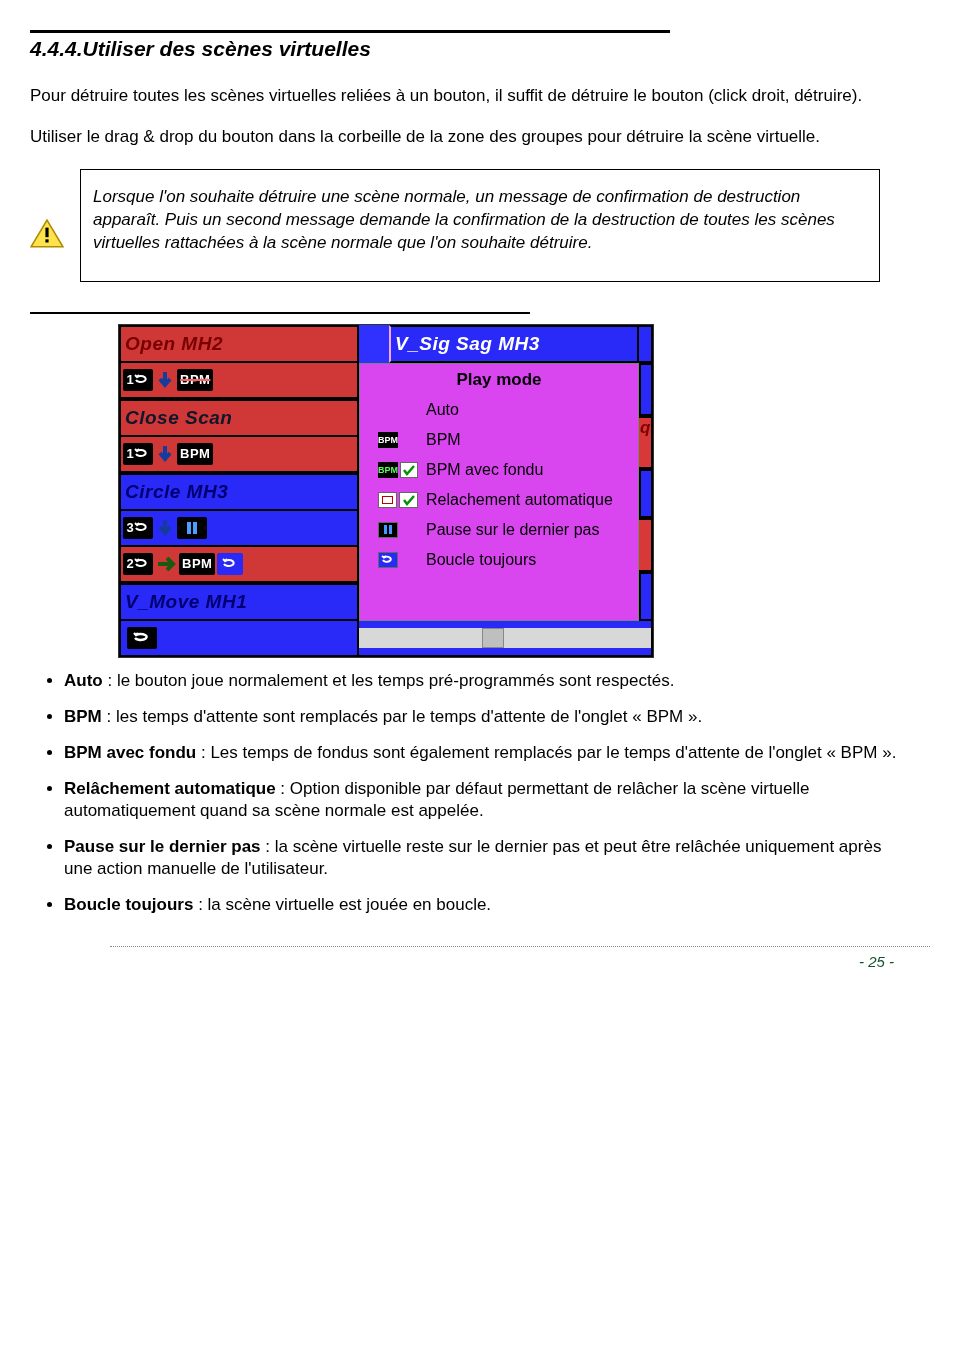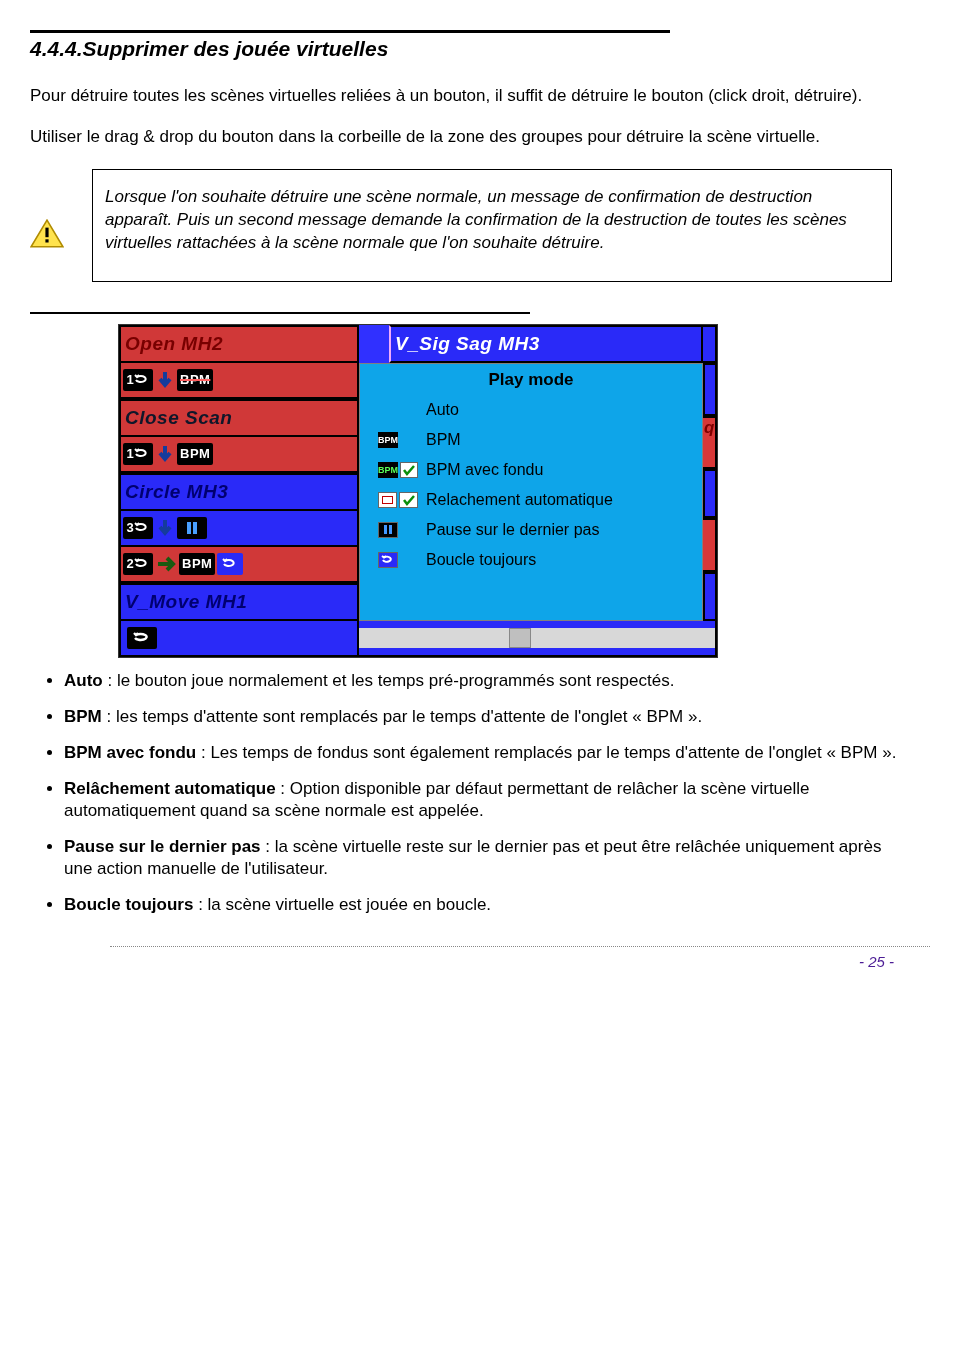--- a/index.html
+++ b/index.html
@@ -29,21 +29,21 @@
     margin: 0 0 24px 0;
   }
   .body-para {
     font-size: 17px;
     margin: 0 0 18px 0;
     line-height: 1.35;
   }
   .warning-row {
     display: flex;
     align-items: flex-start;
-    gap: 28px;
+    gap: 16px;
     margin: 20px 0 30px 0;
   }
   .warning-icon {
     width: 34px;
     height: 30px;
     margin-top: 50px;
     flex-shrink: 0;
   }
   .warning-box {
     border: 1.5px solid #000;
@@ -61,21 +61,21 @@
   .hr-mid {
     border: none;
     border-top: 2.5px solid #000;
     margin: 2px 0 10px 0;
     width: 500px;
   }
 
   
   .figure {
     margin: 6px 0 10px 88px;
-    width: 600px;
+    width: 536px;
     border: 1px solid #333;
     background: #3030ff;
     font-family: "Tahoma", "Arial", sans-serif;
   }
   .grid2 {
     display: grid;
     grid-template-columns: 240px 1fr;
   }
   .btn {
     border: 2px solid #000;
@@ -124,21 +124,21 @@
     font-family: Arial, sans-serif;
     border-radius: 2px;
   }
   .pill.bpm { min-width: 34px; letter-spacing: 0.5px; }
   .pill.bpm.strike { text-decoration: line-through; text-decoration-color:#ff6060; text-decoration-thickness:2px; }
   .pill.pause { background:#000; }
 
   
   .menu {
     position: relative;
-    background: #0ea5e9;
+    background: #d946ef;
     border: 1px solid #808080;
     font-size: 16px;
     color: #000;
   }
   .menu-title {
     text-align: center;
     font-weight: bold;
     font-size: 17px;
     padding: 6px 0 5px 0;
   }
@@ -193,31 +193,31 @@
   .footer-line {
     border: none;
     border-top: 1px dotted #888;
     margin: 30px 0 6px 80px;
     width: 820px;
   }
   .footer {
     text-align: right;
     font-style: italic;
     font-size: 15px;
-    color: #4c1d95;
+    color: #14532d;
     padding-right: 10px;
   }
 </style>
 </head>
 <body>
 
 <div class="page">
 
   <hr class="hr-thick">
-  <p class="heading">4.4.4.Supprimer des jouée virtuelles</p>
+  <p class="heading">4.4.4.Utiliser des scènes virtuelles</p>
 
   <p class="body-para">Pour détruire toutes les scènes virtuelles reliées à un bouton, il suffit de détruire le bouton (click droit, détruire).</p>
   <p class="body-para">Utiliser le drag &amp; drop du bouton dans la corbeille de la zone des groupes pour détruire la scène virtuelle.</p>
 
   <div class="warning-row">
     <svg class="warning-icon" viewBox="0 0 32 28">
       <polygon points="16,1 31,26 1,26" fill="#ffe34d" stroke="#b08b00" stroke-width="1.5"></polygon>
       <rect x="14.5" y="8" width="3" height="9" fill="#000"></rect>
       <rect x="14.5" y="19" width="3" height="3" fill="#000"></rect>
     </svg>

